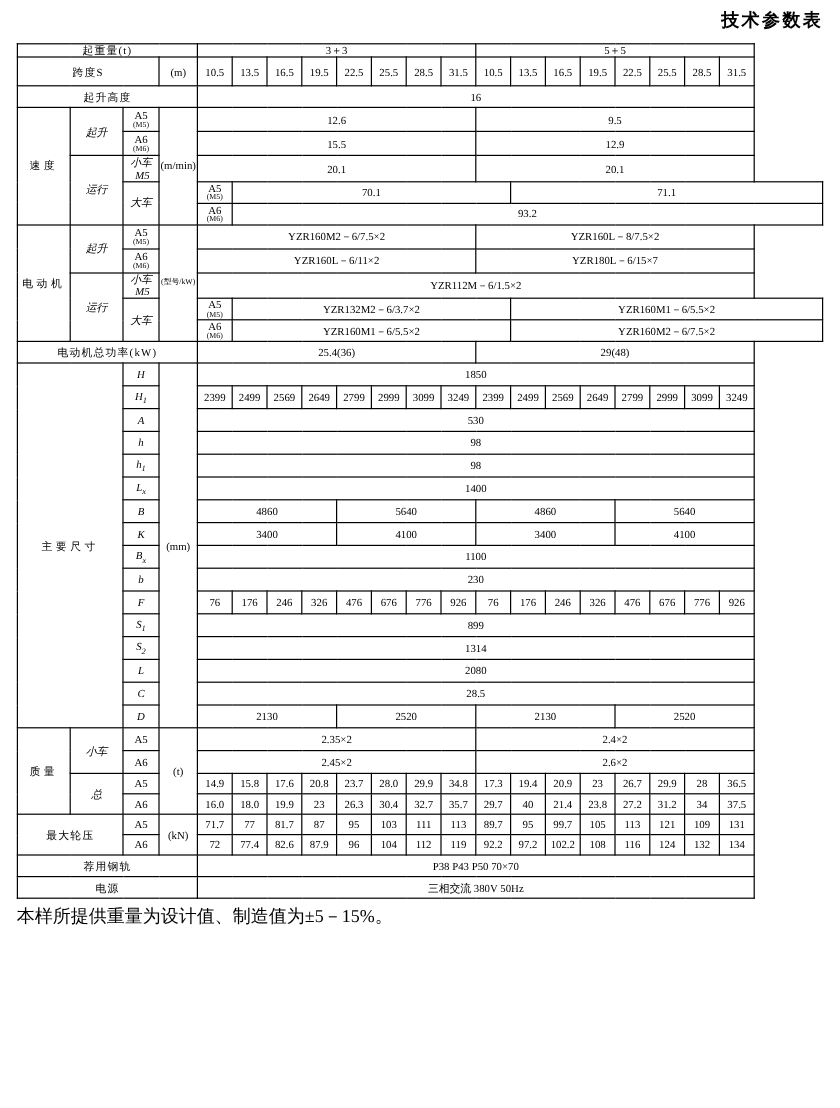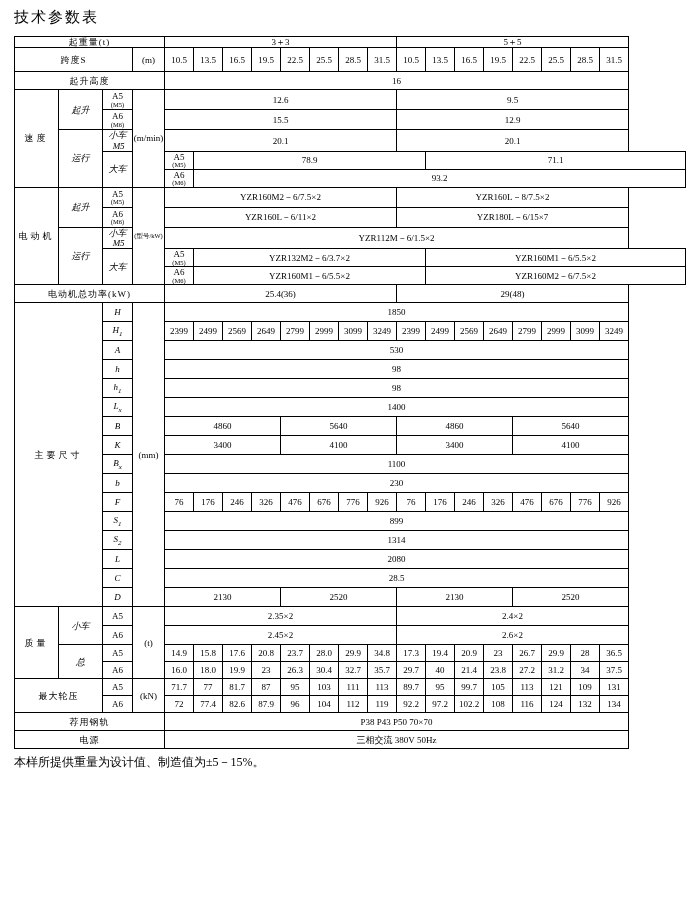--- a/index.html
+++ b/index.html
@@ -1,28 +1,28 @@
 <!DOCTYPE html>
 <html><head>
 <meta charset="utf-8">
 <style>
   html,body{margin:0;padding:0;background:#fff;}
   body{width:700px;height:923px;font-family:"Liberation Serif", serif;color:#000;}
   .page{width:700px;height:923px;position:relative;box-sizing:border-box;padding:0 14px;}
-  .title{text-align:left;font-size:15px;font-weight:normal;letter-spacing:2px;padding:8px 0 9px 0;font-family:"Liberation Sans", sans-serif;}
+  .title{text-align:right;font-size:15px;font-weight:bold;letter-spacing:2px;padding:8px 0 9px 0;font-family:"Liberation Sans", sans-serif;}
   table.spec{border-collapse:collapse;width:672px;table-layout:fixed;}
   table.spec td{border:1px solid #000;font-size:9px;text-align:center;vertical-align:middle;padding:0;line-height:1.15;}
   .lbl{font-size:10px;letter-spacing:1px;margin-left:28px;}
   .lbl-sm{font-size:9px;font-style:italic;}
   .unit{font-size:9px;}
   .sym{font-family:"Liberation Serif", serif;font-style:italic;font-size:10px;}
   .sub{font-size:7px;vertical-align:sub;font-style:italic;}
   .tiny{font-size:6.5px;line-height:1.0;display:block;}
   .vert{letter-spacing:3px;}
-  .note{font-size:12px;padding-top:5px;}
+  .note{font-size:15px;padding-top:5px;}
   .big{font-size:10px;}
   .motor{font-size:9.5px;}
 </style>
 </head>
 <body>
 
 <div class="page">
 
   <div class="title">技术参数表</div>
 
@@ -98,21 +98,21 @@
       </tr>
       <tr style="height:16px">
         <td rowspan="3" class="lbl-sm">运行</td>
         <td class="lbl-sm"><span>小车</span> &nbsp;<span>M5</span></td>
         <td colspan="8">20.1</td>
         <td colspan="8">20.1</td>
       </tr>
       <tr style="height:16px">
         <td rowspan="2" class="lbl-sm">大车</td>
         <td><span>A5</span><span class="tiny">(M5)</span></td>
-        <td colspan="8">78.9</td>
+        <td colspan="8">70.1</td>
         <td colspan="8">71.1</td>
       </tr>
       <tr style="height:16px">
         <td><span>A6</span><span class="tiny">(M6)</span></td>
         <td colspan="16">93.2</td>
       </tr>
 
       <tr style="height:20px">
         <td rowspan="5" class="lbl vert">电动机</td>
         <td rowspan="2" class="lbl-sm">起升</td>

